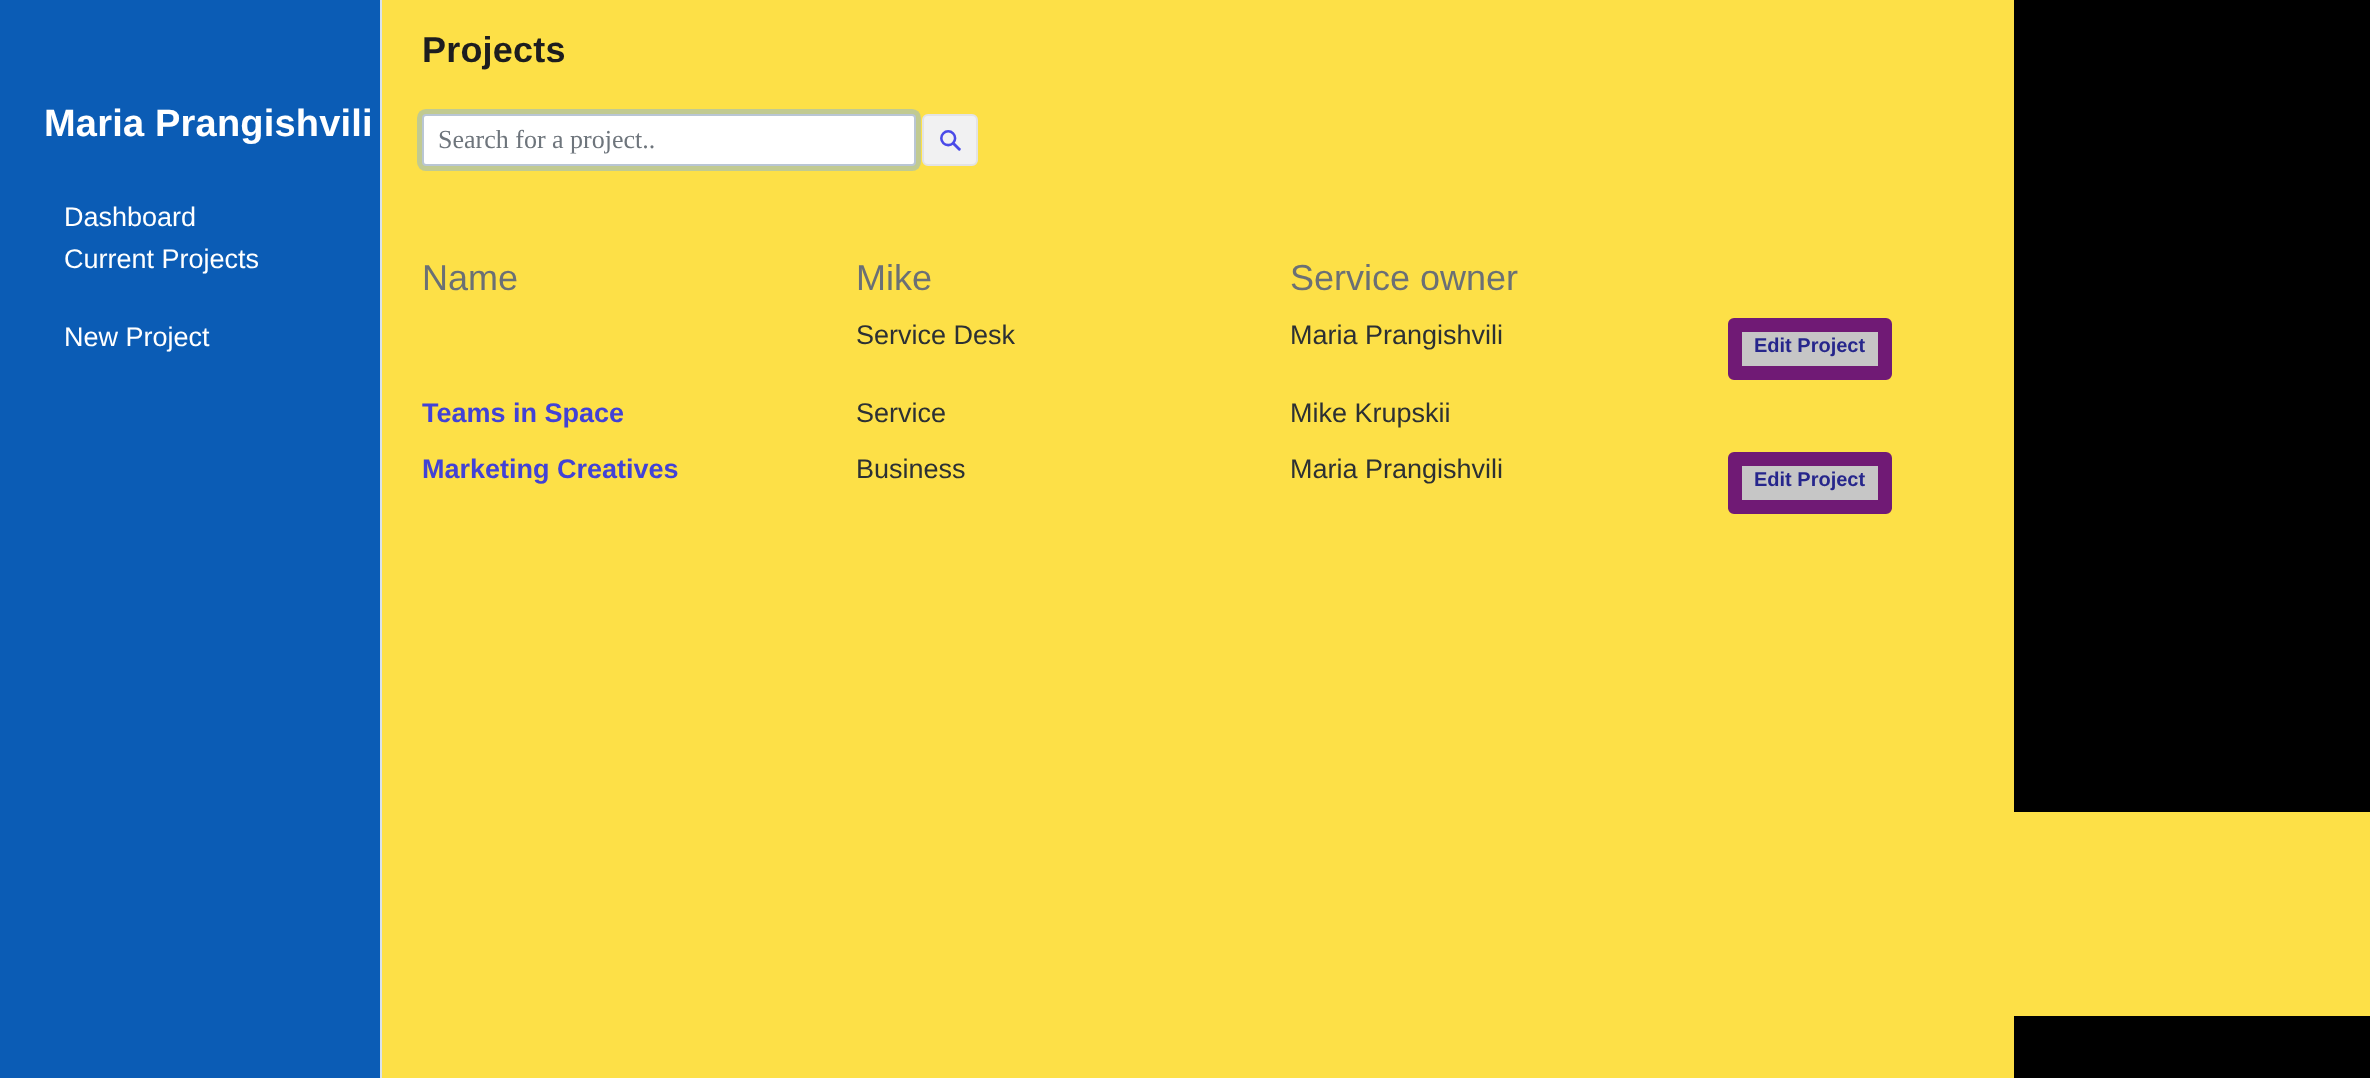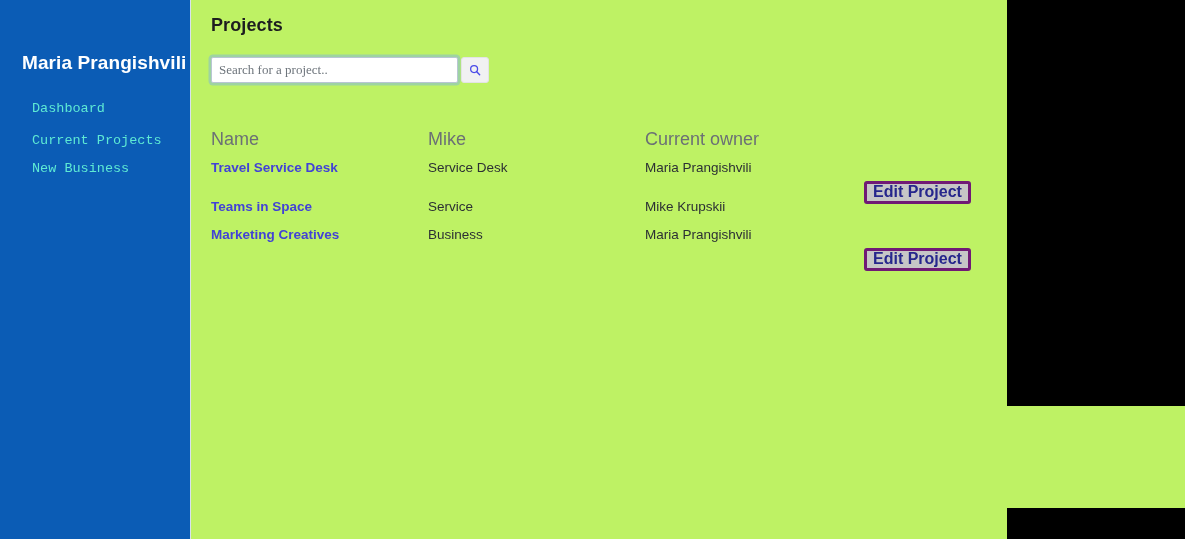--- a/index.html
+++ b/index.html
@@ -38,38 +38,37 @@
     font-weight: bold;
     color: #ffffff;
     letter-spacing: 0.1px;
     white-space: nowrap;
   }
 
   .nav-item {
     position: absolute;
     left: 32px;
     font-size: 13.5px;
-    color: #5eead4;
+    color: #ffffff;
     white-space: nowrap;
     text-decoration: none;
     cursor: pointer;
-    font-family: Liberation Mono, monospace;
   }
   .nav-item:nth-of-type(1) { top: 101px; }
-  .nav-item:nth-of-type(2) { top: 133px; }
+  .nav-item:nth-of-type(2) { top: 122px; }
   .nav-item:nth-of-type(3) { top: 161px; }
 
   
   #main {
     position: absolute;
     left: 191px;
     top: 0;
     width: 994px;
     height: 539px;
-    background: #bef264;
+    background: #fde047;
     padding-left: 23px;
   }
 
   #page-title {
     position: absolute;
     left: 20px;
     top: 15px;
     font-size: 18px;
     font-weight: bold;
     color: #1d1d1f;
@@ -162,50 +161,49 @@
   }
 
   .plain-text { color: #2c3034; }
 
   .edit-button {
     position: relative;
     top: 2px;
     display: inline-block;
     padding: 2px 6px 3px 6px;
     background: #c6c6c6;
-    border: 3px solid #701a75;
+    border: 7px solid #701a75;
     border-radius: 3px;
     font-family: "Liberation Sans", sans-serif;
-    font-size: 16px;
+    font-size: 10px;
     font-weight: bold;
     color: #26268c;
     cursor: pointer;
     line-height: 12px;
-    margin-top: 22px;
   }
 
   
   .black-panel {
     position: absolute;
     background: #000000;
   }
   #black-panel-top    { left: 1007px; top: 0px;   width: 178px; height: 406px; }
   #black-panel-bottom { left: 1007px; top: 508px; width: 178px; height: 31px; }
 </style>
 </head>
 <body>
 
 <div id="page">
 
   <nav id="sidebar">
     <div id="sidebar-title">Maria Prangishvili</div>
 
     <a class="nav-item" href="#">Dashboard</a>
     <a class="nav-item" href="#">Current Projects</a>
-    <a class="nav-item" href="#">New Business</a>
+    <a class="nav-item" href="#">New Project</a>
   </nav>
 
   <main id="main">
 
     <h1 id="page-title">Projects</h1>
 
     <div id="search-row">
       <input id="search-input" type="text" placeholder="Search for a project.." style="">
       <button id="search-button">
         <svg width="12" height="12" viewBox="0 0 16 16">
@@ -213,26 +211,25 @@
           <line x1="10.3" y1="10.3" x2="14.2" y2="14.2" stroke="#4a4ae8" stroke-width="1.9" stroke-linecap="round"></line>
         </svg>
       </button>
     </div>
 
     <div id="table">
 
       <div class="row header-row">
         <div class="cell col-name">Name</div>
         <div class="cell col-type">Mike</div>
-        <div class="cell col-owner">Current owner</div>
+        <div class="cell col-owner">Service owner</div>
         <div class="cell col-action"></div>
       </div>
 
       <div class="row r0">
-        <a class="cell col-name project-link" href="#">Travel Service Desk</a>
         <div class="cell col-type plain-text">Service Desk</div>
         <div class="cell col-owner plain-text">Maria Prangishvili</div>
         <div class="cell col-action">
           <span class="edit-button">Edit Project</span>
         </div>
       </div>
 
       <div class="row r1">
         <a class="cell col-name project-link" href="#">Teams in Space</a>
         <div class="cell col-type plain-text">Service</div>

